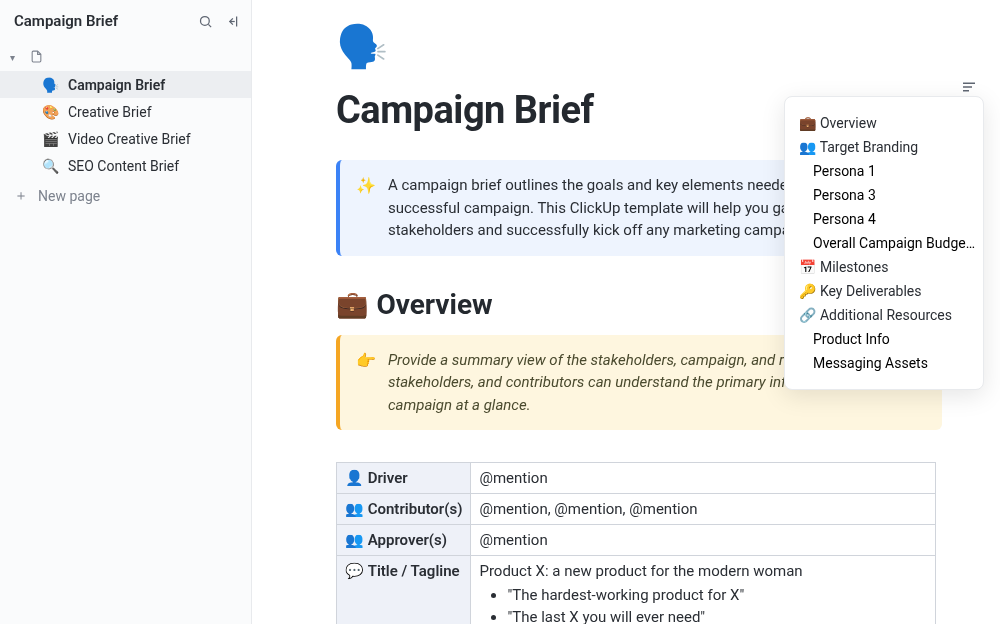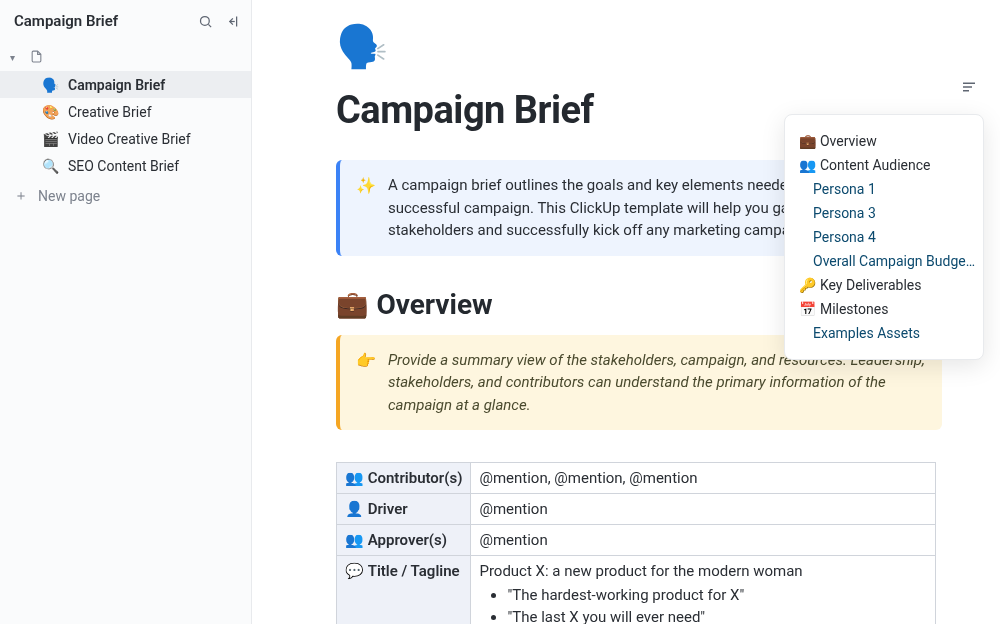--- a/index.html
+++ b/index.html
@@ -139,41 +139,41 @@
     width: 125px;
     white-space: nowrap;
   }
   table.info th .e { margin-right:4px; }
   table.info ul { margin: 4px 0 2px 28px; }
   table.info li { padding: 2px 0; }
 
   
   .toc {
     position: absolute;
-    top: 114px;
+    top: 96px;
     right: 16px;
     width: 200px;
     background: #fff;
     border: 1px solid #e8eaed;
     border-radius: 8px;
     box-shadow: 0 6px 24px rgba(0,0,0,0.10);
     padding: 14px 6px 14px 14px;
     font-size: 14px;
   }
   .toc-line {
     padding: 4px 0;
     color:#2a2e34;
     cursor:pointer;
     white-space: nowrap;
     overflow: hidden;
     text-overflow: ellipsis;
   }
   .toc-line.sub {
     padding-left: 14px;
-    color:#0c4a6e;
+    color:#000000;
   }
   .toc-toggle {
     position:absolute;
     top: 78px;
     right: 22px;
     color:#5f6672;
     cursor:pointer;
   }
 </style>
 </head>
@@ -259,45 +259,47 @@
   </h2>
 
   <div class="callout yellow">
     <span class="co-emoji">👉</span>
     <span>Provide a summary view of the stakeholders, campaign, and resources. Leadership, stakeholders, and contributors can understand the primary information of the campaign at a glance.</span>
   </div>
 
   <table class="info">
     <tbody id="info-body">
         <tr>
+          <th><span class="e">👤</span>Driver</th>
+          <td><span>@mention</span></td>
+        </tr>
+        <tr>
           <th><span class="e">👥</span>Contributor(s)</th>
           <td><span>@mention, @mention, @mention</span></td>
-        </tr>
-        <tr>
-          <th><span class="e">👤</span>Driver</th>
-          <td><span>@mention</span></td>
         </tr>
         <tr>
           <th><span class="e">👥</span>Approver(s)</th>
           <td><span>@mention</span></td>
         </tr>
         <tr>
           <th><span class="e">💬</span>Title / Tagline</th>
           <td><span>Product X: a new product for the modern woman</span><ul>
               <li>"The hardest-working product for X"</li>
               <li>"The last X you will ever need"</li>
             </ul></td>
         </tr>
       </tbody>
   </table>
 </main>
 
 <div class="toc" id="toc">
     <div class="toc-line">💼 Overview</div>
-    <div class="toc-line">👥 Content Audience</div>
+    <div class="toc-line">👥 Target Branding</div>
     <div class="toc-line sub">Persona 1</div>
     <div class="toc-line sub">Persona 3</div>
     <div class="toc-line sub">Persona 4</div>
     <div class="toc-line sub">Overall Campaign Budget: $3,…</div>
+    <div class="toc-line">📅 Milestones</div>
     <div class="toc-line">🔑 Key Deliverables</div>
-    <div class="toc-line">📅 Milestones</div>
-    <div class="toc-line sub">Examples Assets</div>
+    <div class="toc-line">🔗 Additional Resources</div>
+    <div class="toc-line sub">Product Info</div>
+    <div class="toc-line sub">Messaging Assets</div>
   </div>
 
 </body></html>

